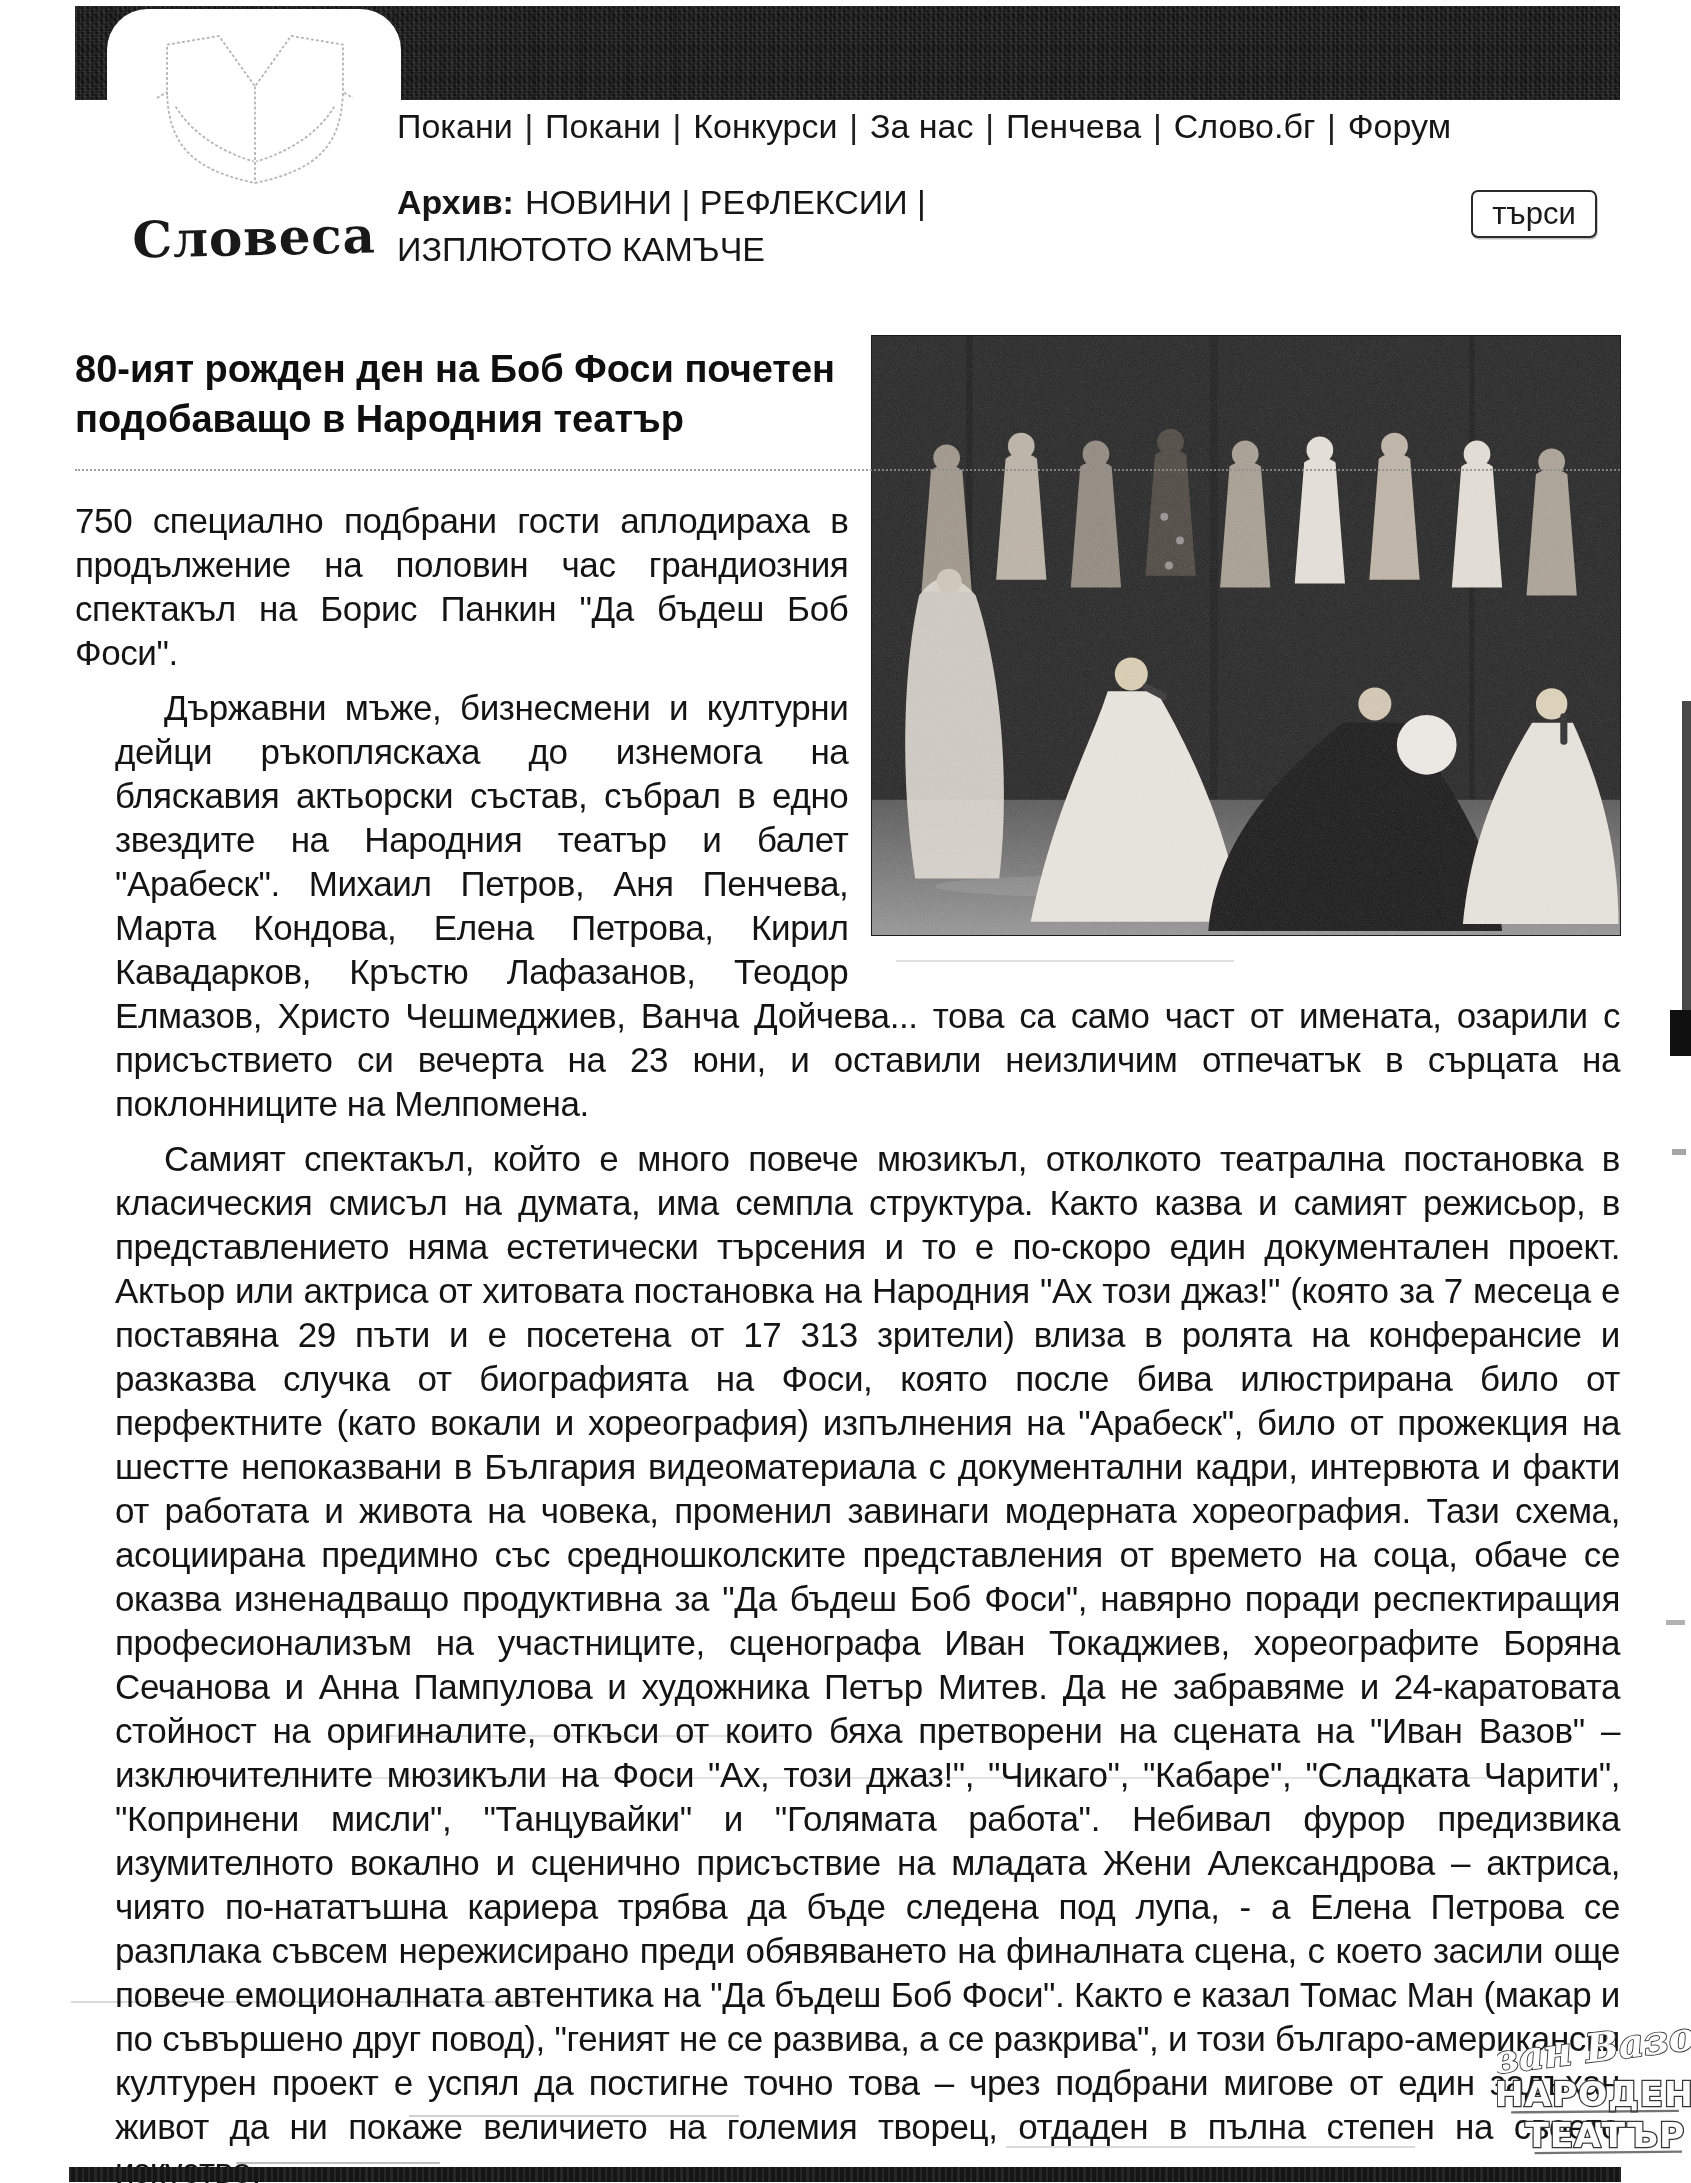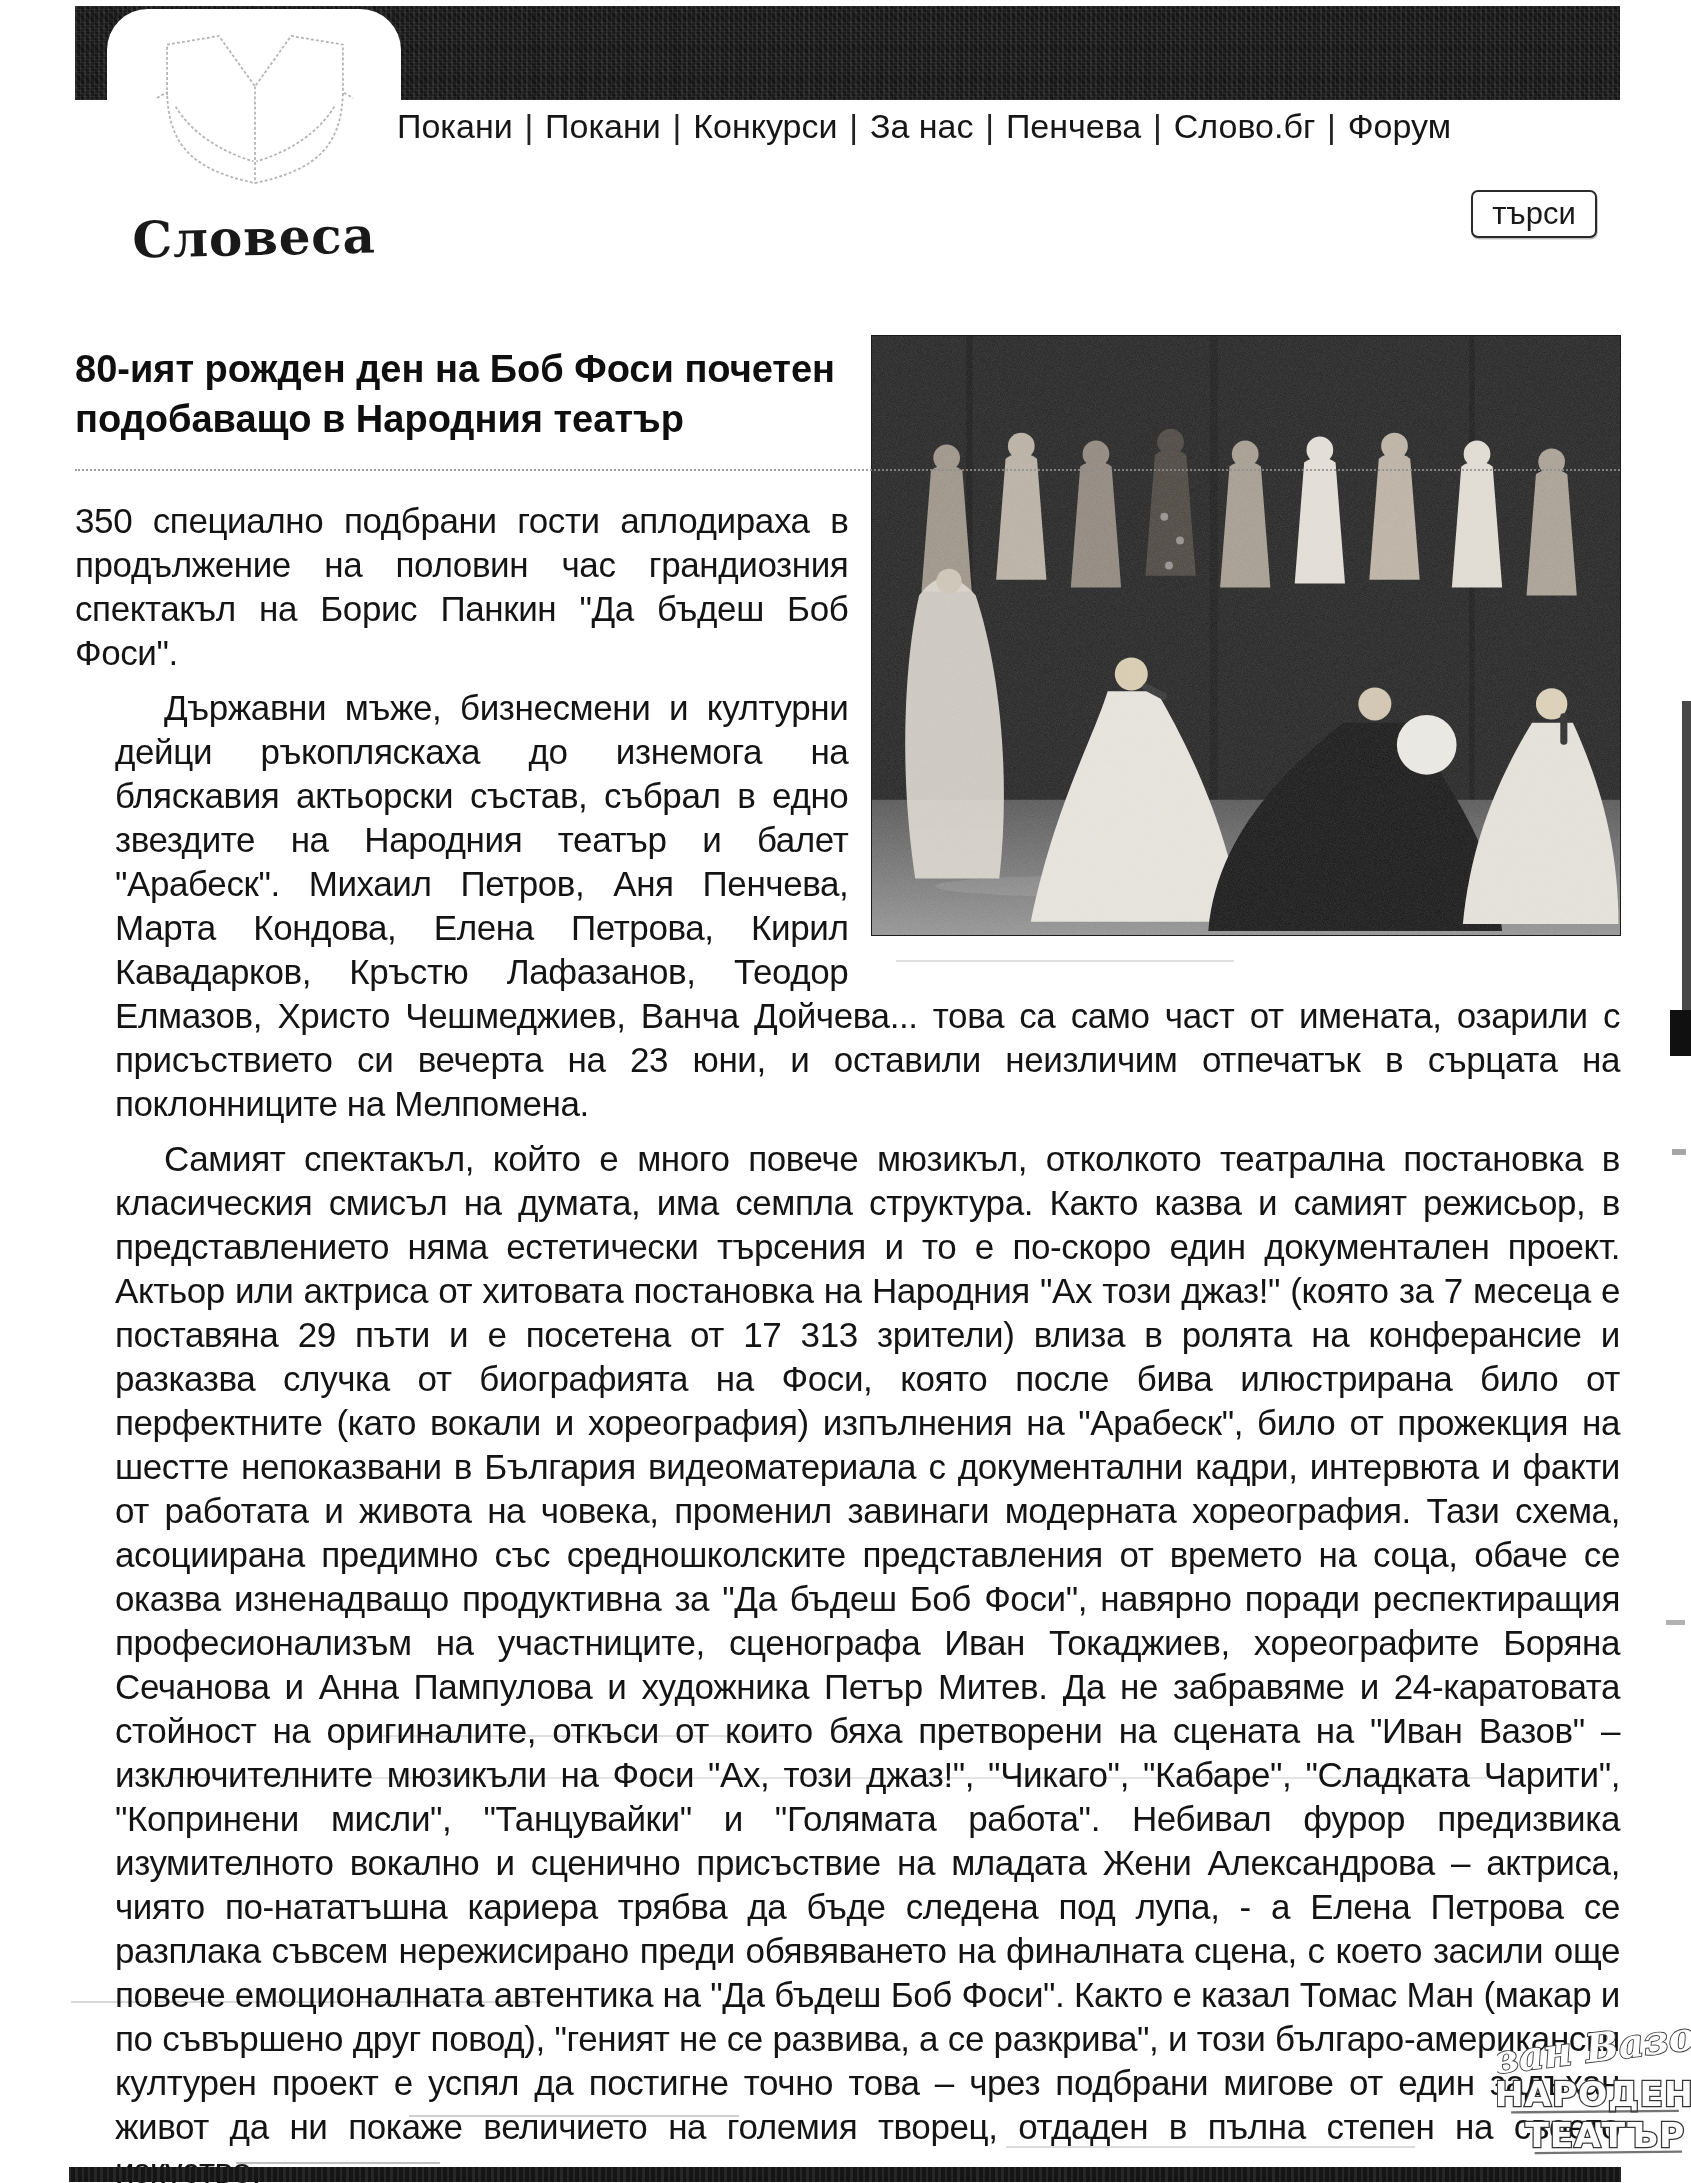--- a/index.html
+++ b/index.html
@@ -75,20 +75,24 @@
         <path d="M260,116 C240,150 200,178 152,192"></path>
       </g>
     </svg>
     <div class="logo-text">Словеса</div>
   </div>
 
   <nav class="nav">
     <span>Покани</span><span class="sep">|</span><span class="b">Покани</span><span class="sep">|</span><span class="b">Конкурси</span><span class="sep">|</span><span>За нас</span><span class="sep">|</span><span>Пенчева</span><span class="sep">|</span><span>Слово.бг</span><span class="sep">|</span><span>Форум</span>
   </nav>
 
+  <div class="archive">
+    <div><span class="lbl">Архив:</span><span>НОВИНИ | РЕФЛЕКСИИ |</span></div>
+    <div>ИЗПЛЮТОТО КАМЪЧЕ</div>
+  </div>
 
   <button class="search-btn">търси</button>
 
   <div class="article">
 
     <div class="photo">
       <svg viewBox="0 0 952 762" preserveAspectRatio="none">
         <defs>
           <linearGradient id="floor" x1="0" y1="0" x2="0" y2="1">
             <stop offset="0" stop-color="#555"></stop>
@@ -134,21 +138,21 @@
         <circle cx="865" cy="468" r="20" fill="#d9cdb4"></circle>
         <path d="M840,492 C800,558 762,640 752,748 L950,748 C950,640 922,558 892,492 Z" fill="#e2dfd7"></path>
         <rect x="876" y="480" width="9" height="40" rx="4" fill="#2a2a2a"></rect>
         <rect width="952" height="762" filter="url(#grain)" opacity=".18"></rect>
       </svg>
     </div>
 
     <h1 class="title">80-ият рожден ден на Боб Фоси почетен подобаващо в Народния театър</h1>
     <div class="divider"></div>
 
-    <p class="para">350 специално подбрани гости аплодираха в продължение на половин час грандиозния спектакъл на Борис Панкин "Да бъдеш Боб Фоси".</p>
+    <p class="para">750 специално подбрани гости аплодираха в продължение на половин час грандиозния спектакъл на Борис Панкин "Да бъдеш Боб Фоси".</p>
     <p class="para indent">Държавни мъже, бизнесмени и културни дейци ръкопляскаха до изнемога на бляскавия актьорски състав, събрал в едно звездите на Народния театър и балет "Арабеск". Михаил Петров, Аня Пенчева, Марта Кондова, Елена Петрова, Кирил Кавадарков, Кръстю Лафазанов, Теодор Елмазов, Христо Чешмеджиев, Ванча Дойчева... това са само част от имената, озарили с присъствието си вечерта на 23 юни, и оставили неизличим отпечатък в сърцата на поклонниците на Мелпомена.</p>
     <p class="para indent">Самият спектакъл, който е много повече мюзикъл, отколкото театрална постановка в класическия смисъл на думата, има семпла структура. Както казва и самият режисьор, в представлението няма естетически търсения и то е по-скоро един документален проект. Актьор или актриса от хитовата постановка на Народния "Ах този джаз!" (която за 7 месеца е поставяна 29 пъти и е посетена от 17 313 зрители) влиза в ролята на конферансие и разказва случка от биографията на Фоси, която после бива илюстрирана било от перфектните (като вокали и хореография) изпълнения на "Арабеск", било от прожекция на шестте непоказвани в България видеоматериала с документални кадри, интервюта и факти от работата и живота на човека, променил завинаги модерната хореография. Тази схема, асоциирана предимно със средношколските представления от времето на соца, обаче се оказва изненадващо продуктивна за "Да бъдеш Боб Фоси", навярно поради респектиращия професионализъм на участниците, сценографа Иван Токаджиев, хореографите Боряна Сечанова и Анна Пампулова и художника Петър Митев. Да не забравяме и 24-каратовата стойност на оригиналите, откъси от които бяха претворени на сцената на "Иван Вазов" – изключителните мюзикъли на Фоси "Ах, този джаз!", "Чикаго", "Кабаре", "Сладката Чарити", "Копринени мисли", "Танцувайки" и "Голямата работа". Небивал фурор предизвика изумителното вокално и сценично присъствие на младата Жени Александрова – актриса, чиято по-нататъшна кариера трябва да бъде следена под лупа, - а Елена Петрова се разплака съвсем нережисирано преди обявяването на финалната сцена, с което засили още повече емоционалната автентика на "Да бъдеш Боб Фоси". Както е казал Томас Ман (макар и по съвършено друг повод), "геният не се развива, а се разкрива", и този българо-американски културен проект е успял да постигне точно това – чрез подбрани мигове от един задъхан живот да ни покаже величието на големия творец, отдаден в пълна степен на своето изкуство.</p>
 
     <div class="byline">Адриан Лазаровски, Сло</div>
   </div>
 
   <div class="stamp">
     <svg viewBox="0 0 250 185">
       <text class="stamp-script" x="118" y="50" transform="rotate(-7 118 50)">Иван Вазов</text>
       <text class="stamp-caps" x="124" y="106">НАРОДЕН</text>

